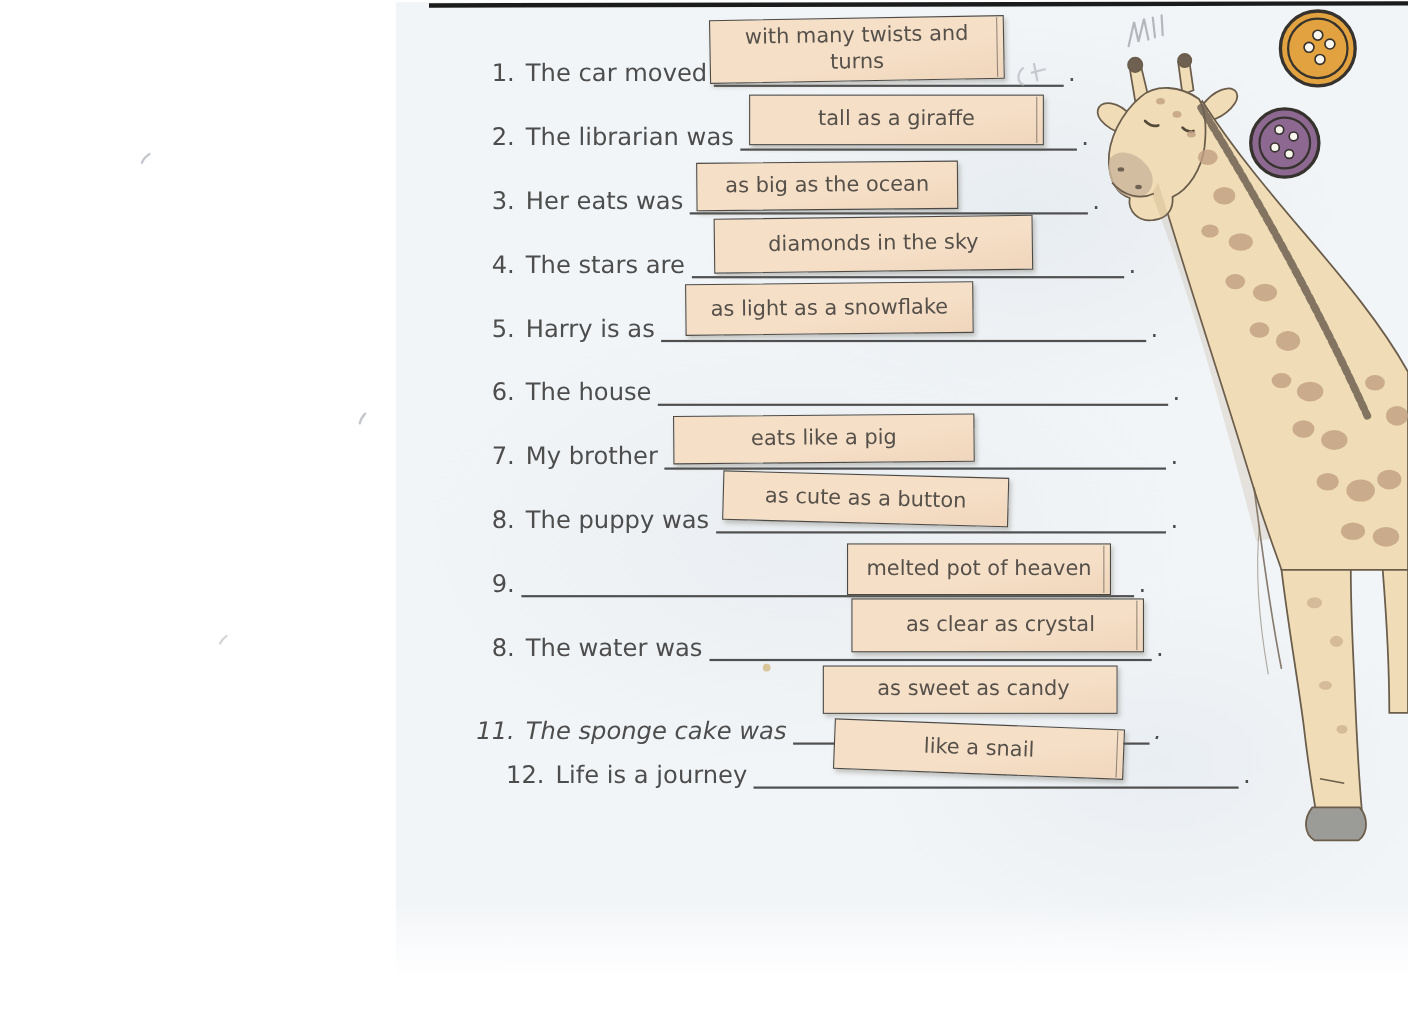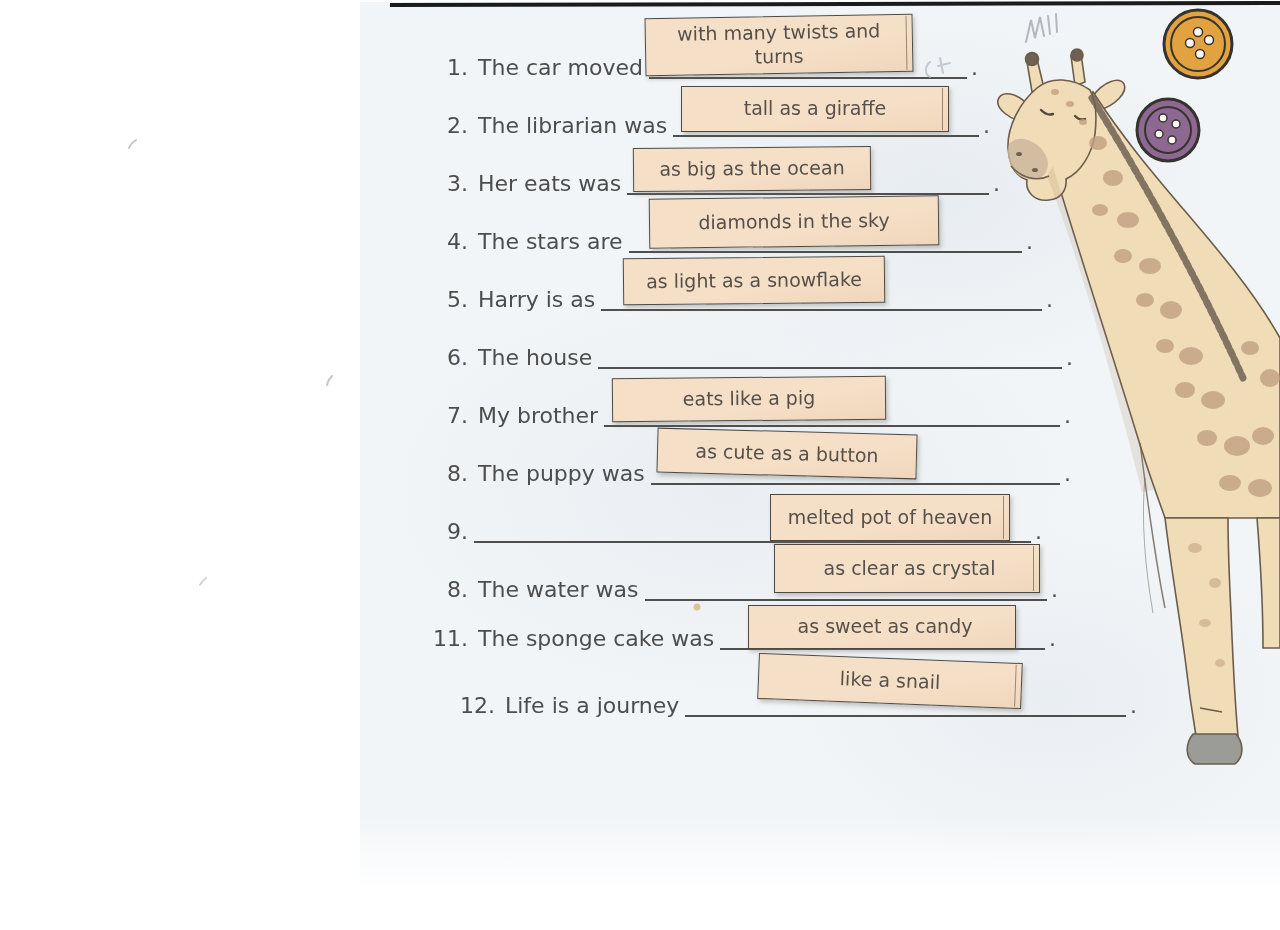--- a/index.html
+++ b/index.html
@@ -27,21 +27,21 @@
   .row{position:absolute;left:430px;height:27px;display:flex;align-items:baseline;
     color:var(--ink);font-size:22px;z-index:2;}
   .num{width:38px;text-align:right;flex:0 0 auto;}
   .stem{margin-left:10px;white-space:nowrap;flex:0 0 auto;}
   .line{flex:1 1 auto;height:2px;background:var(--line);align-self:flex-end;
     margin-bottom:3px;margin-left:6px;min-width:20px;}
   .dot{margin-left:4px;}
   .r1{top:55px;width:548px;}  .r2{top:113px;width:560px;} .r3{top:171px;width:570px;}
   .r4{top:229px;width:603px;} .r5{top:287px;width:623px;} .r6{top:345px;width:643px;}
   .r7{top:403px;width:641px;} .r8{top:461px;width:641px;} .r9{top:519px;width:612px;}
-  .r10{top:577px;width:628px;} .r11{top:626px;width:626px;} .r12{top:693px;width:680px;margin-left:27px;}
+  .r10{top:577px;width:628px;} .r11{top:653px;width:626px;font-style:italic;} .r12{top:693px;width:680px;margin-left:27px;}
   
   .slip{position:absolute;z-index:5;display:flex;align-items:center;justify-content:center;
     text-align:center;padding:3px 10px;box-sizing:border-box;
     background:linear-gradient(170deg,var(--slip-bg) 60%,var(--slip-bg2));
     border:1.6px solid var(--slip-border);
     box-shadow:2px 3px 4px rgba(110,105,95,.35);
     color:var(--slip-ink);font-size:19px;line-height:1.25;cursor:grab;}
   .slip.edge::after{content:"";position:absolute;top:1px;bottom:1px;right:5px;width:1.5px;
     background:rgba(72,66,58,.55);}
   .s1{left:645px;top:16px;width:268px;min-height:58px;transform:rotate(-1deg);}

